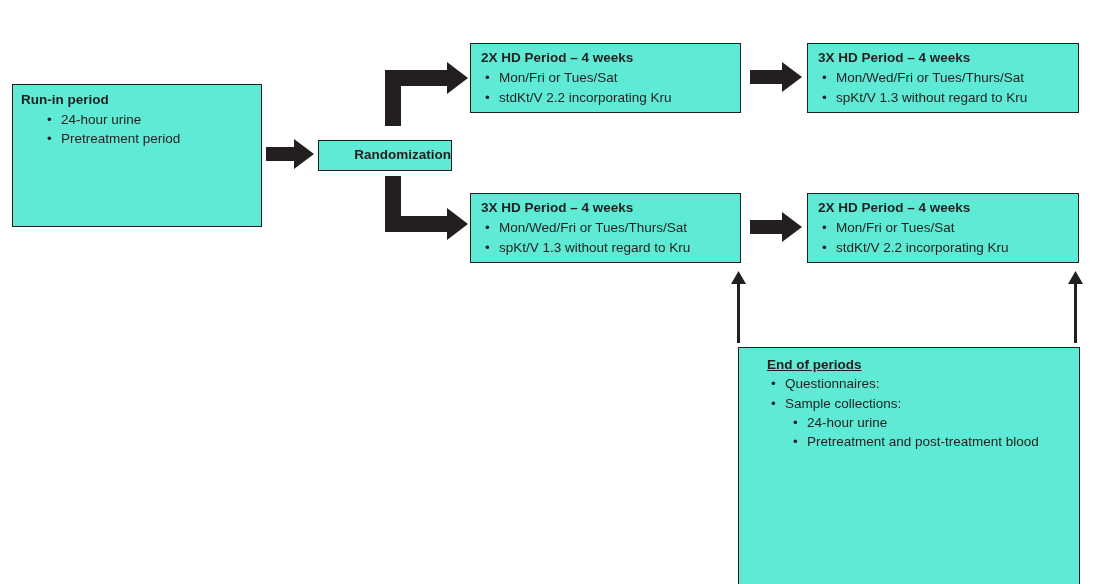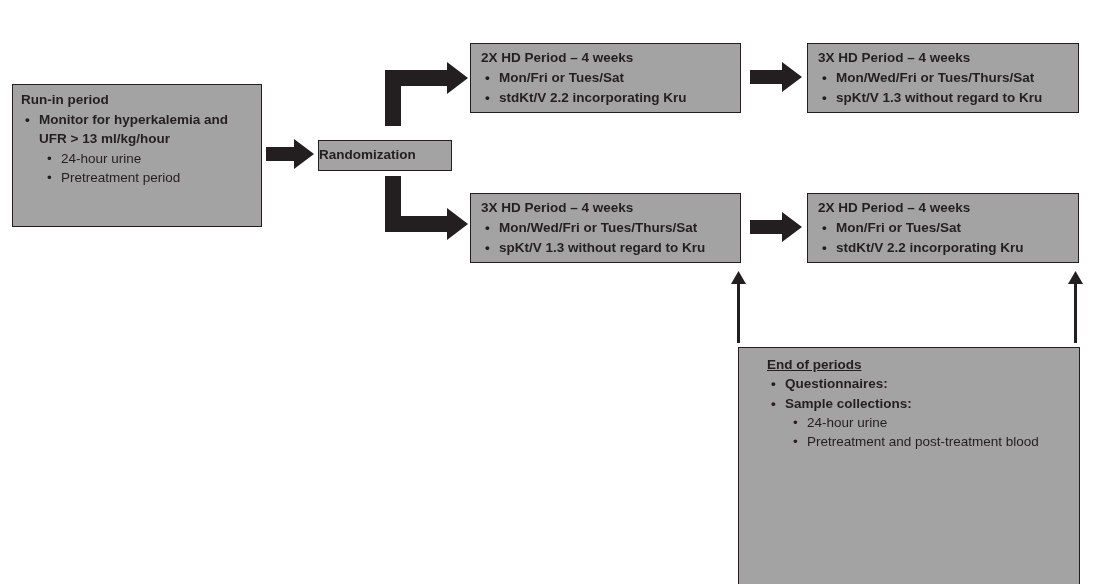--- a/index.html
+++ b/index.html
@@ -3,50 +3,49 @@
 <meta charset="utf-8">
 <style>
   html,body { margin:0; padding:0; background:#ffffff; }
   .stage {
     position:relative; width:1105px; height:584px; background:#ffffff;
     font-family:"Liberation Sans","DejaVu Sans",sans-serif;
     color:#231f20; font-size:13.5px; line-height:19.5px;
     overflow:hidden;
   }
   .box {
-    position:absolute; background:#a3a3a3; border:1.5px solid #231f20;
+    position:absolute; background:#5eead4; border:1.5px solid #231f20;
     box-sizing:border-box;
   }
   .box-title { font-weight:bold; }
   .underline { text-decoration:underline; }
   ul { margin:0; padding:0; list-style:none; }
   li { position:relative; padding-left:16px; }
   li::before { content:"\2022"; position:absolute; left:2px; }
-  .b1 { padding-left:2px;font-weight:bold; }
+  .b1 { padding-left:2px; }
   .b2 { padding-left:24px; }
   .runin-box   { left:12px;  top:84px;  width:250px; height:143px; padding:5px 10px 5px 8px; }
-  .rand-box    { left:318px; top:140px; width:134px; height:31px; text-align:left; line-height:27px; }
+  .rand-box    { left:318px; top:140px; width:134px; height:31px; text-align:right; line-height:27px; }
   .hd-box      { width:271px; height:70px; padding:4px 4px 4px 10px; line-height:20px; }
   .hd-tm { left:470px; top:43px;  }
   .hd-tr { left:807px; top:43px;  width:272px; }
   .hd-bm { left:470px; top:193px; }
   .hd-br { left:807px; top:193px; width:272px; }
   .end-box { left:738px; top:347px; width:342px; height:276px; padding:7px 4px 5px 28px; line-height:19.3px; }
   .arrow { position:absolute; }
   .arrow svg { display:block; }
 </style>
 </head>
 <body>
 
 <div class="stage">
 
   <div class="box runin-box">
     <div class="box-title">Run-in period</div>
     <ul class="b1">
-      <li>Monitor for hyperkalemia and UFR &gt; 13 ml/kg/hour</li>
     </ul>
     <ul class="b2">
       <li>24-hour urine</li>
       <li>Pretreatment period</li>
     </ul>
   </div>
 
   <div class="arrow" style="left:266px;top:139px">
     <svg width="48" height="30" viewBox="0 0 48 30">
       <path d="M0 8 H28 V0 L48 15 L28 30 V22 H0 Z" fill="#231f20"></path>

